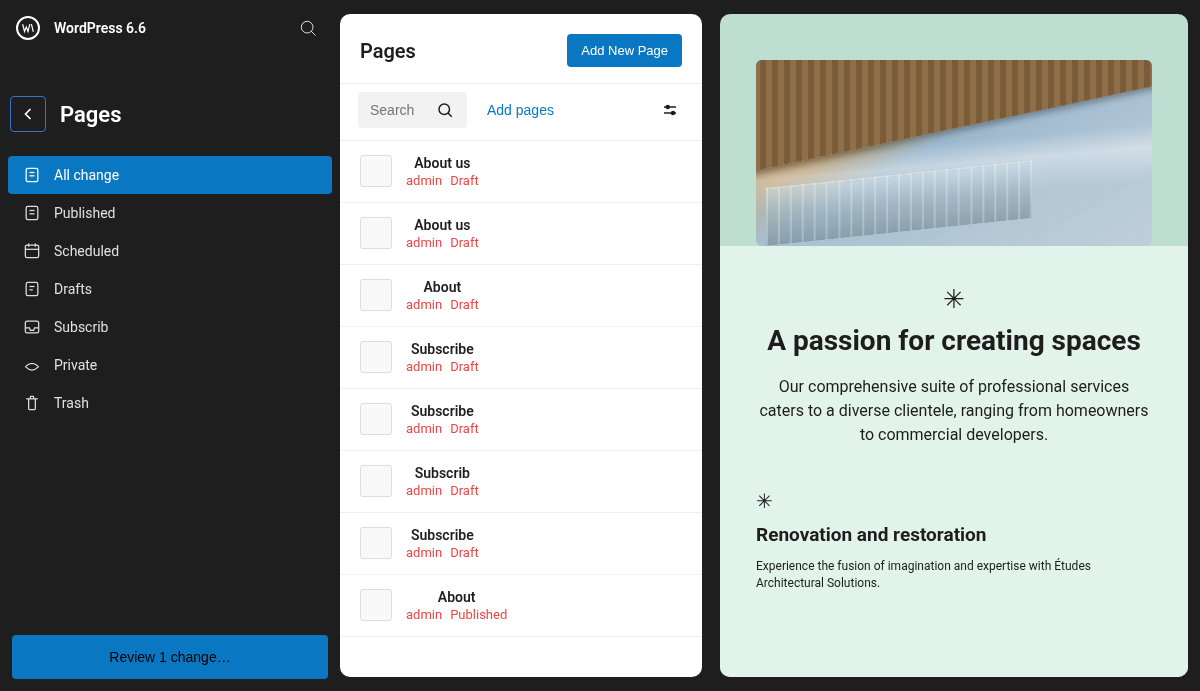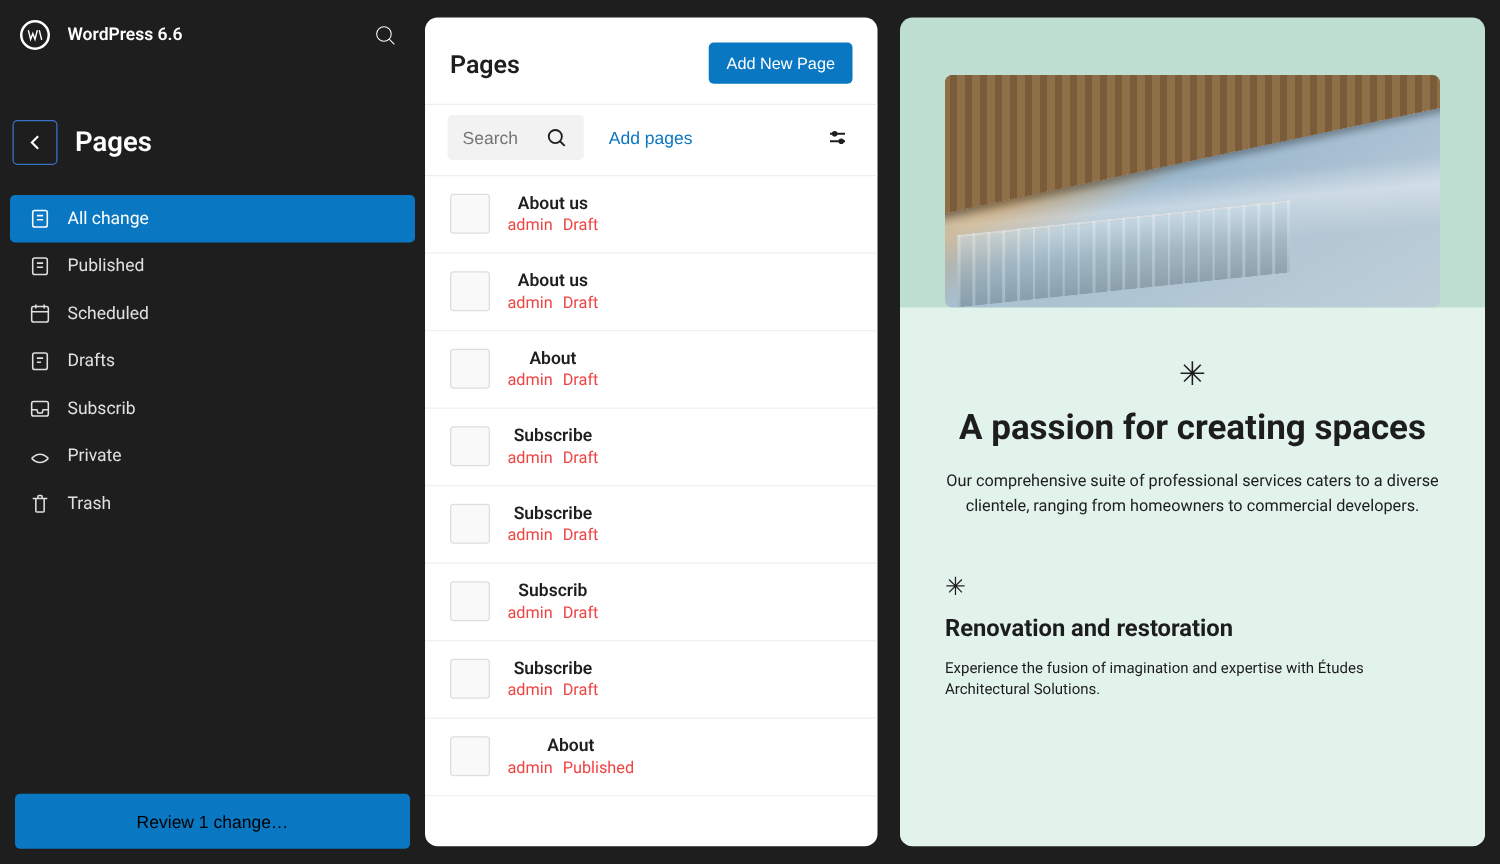--- a/index.html
+++ b/index.html
@@ -195,21 +195,21 @@
 
   .content {
     background: #e2f3ec;
     flex:1;
     padding: 38px 36px 20px 36px;
     color:#1d1d1d;
   }
   .star { font-size: 26px; display:block; }
   .star.center { text-align:center; margin-bottom: 10px; }
   .headline { text-align:center; font-size: 28px; font-weight: 700; margin-bottom: 18px; }
-  .lead { text-align:center; font-size: 13px; line-height:1.5; max-width: 430px; margin: 0 auto 42px auto; }
+  .lead { text-align:center; font-size: 16px; line-height:1.5; max-width: 430px; margin: 0 auto 42px auto; }
   .subhead { font-size: 19px; font-weight: 700; margin: 10px 0 12px 0; }
   .body { font-size: 12px; line-height:1.4; }
   .divider-star { font-size: 20px; margin-bottom: 6px; }
 </style>
 </head>
 <body>
 
 <aside class="sidebar">
   <div class="sidebar-topbar">
     <div class="wp-logo">

